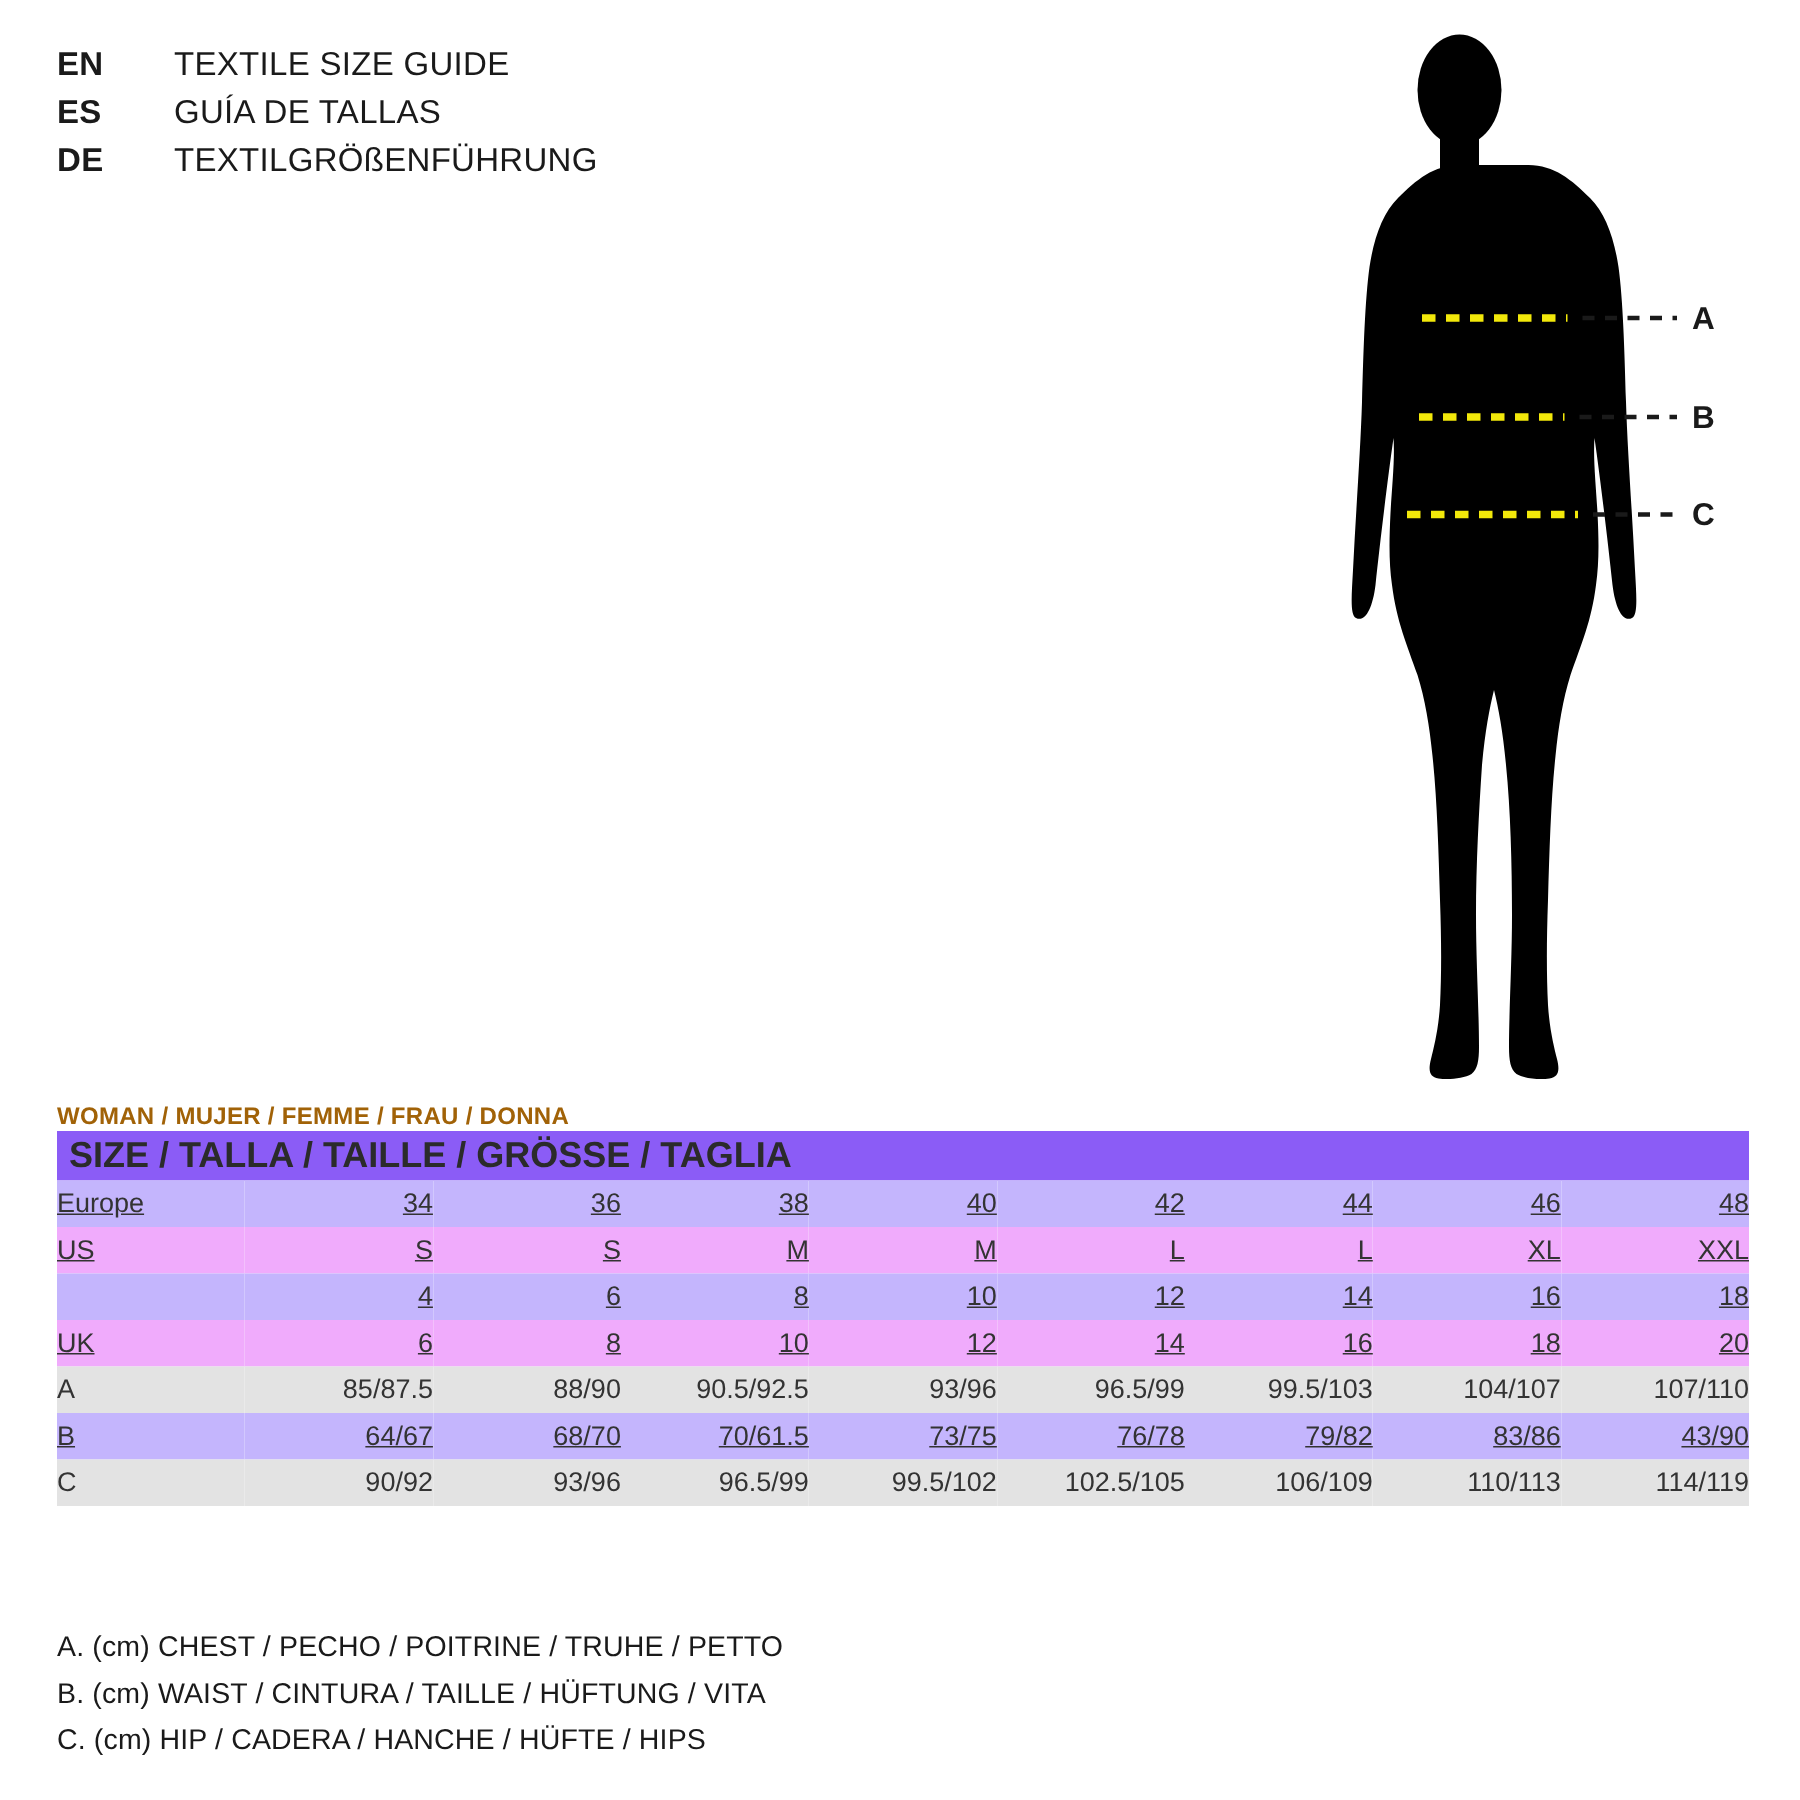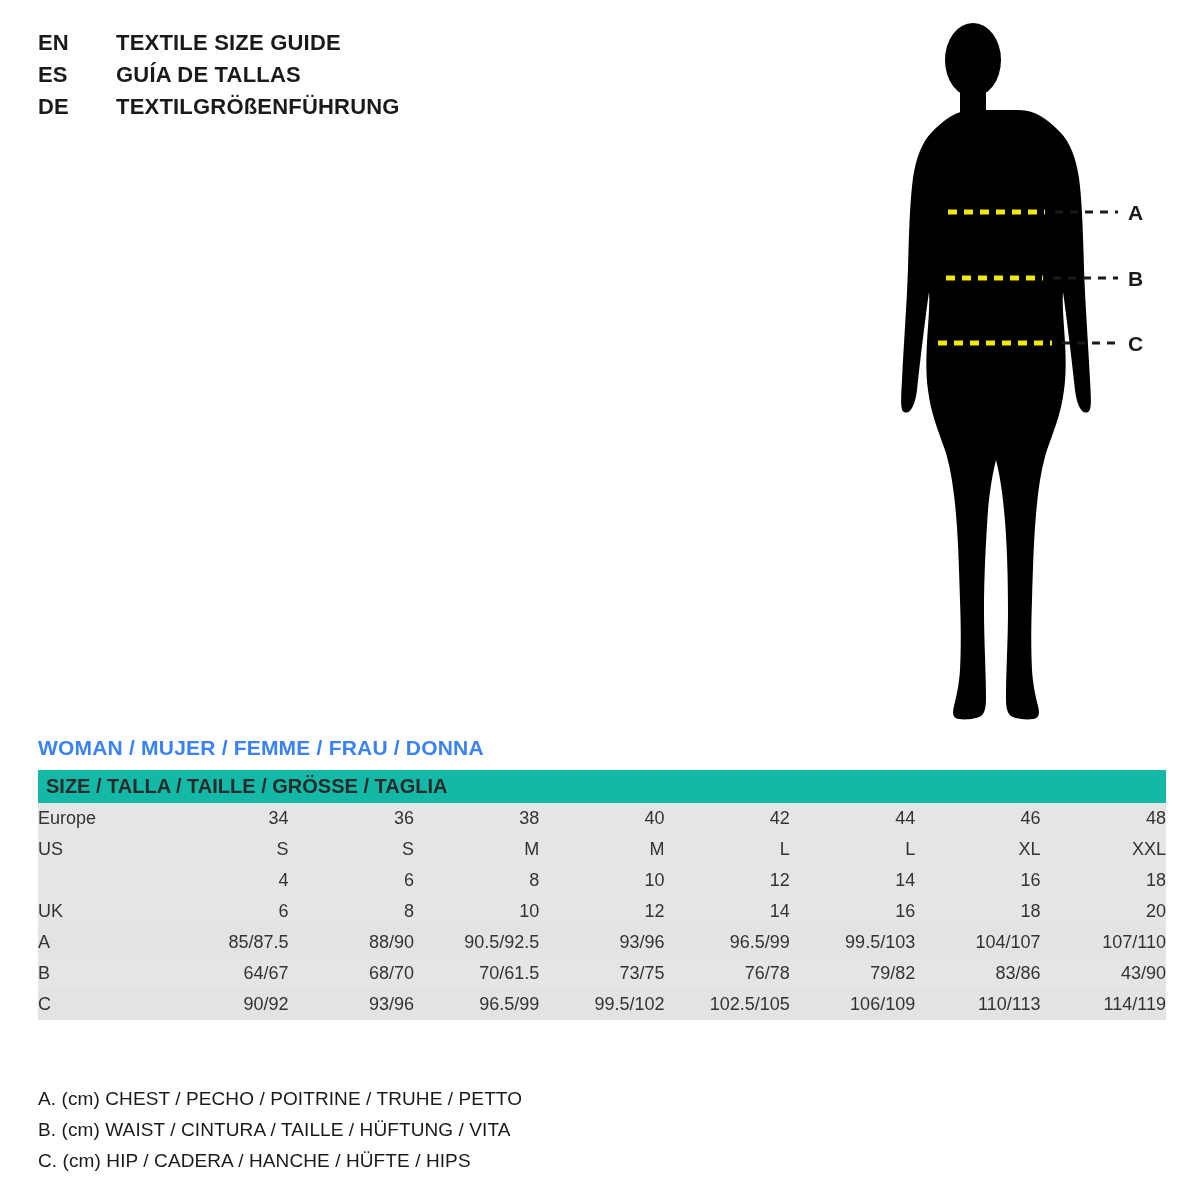--- a/index.html
+++ b/index.html
@@ -30,21 +30,21 @@
   }
   .title-lang {
     width: 78px;
     font-size: 22px;
     font-weight: bold;
     letter-spacing: 0.2px;
     color: #1a1a1a;
   }
   .title-text {
     font-size: 22px;
-    font-weight: bold;
+    font-weight: normal;
     letter-spacing: 0.2px;
     color: #1a1a1a;
   }
 
   
   #figure-area {
     position: absolute;
     left: 860px;
     top: 10px;
     width: 330px;
@@ -63,24 +63,23 @@
   #label-c { left: 268px; top: 322px; }
 
   
   #table-section {
     position: absolute;
     left: 38px;
     top: 736px;
     width: 1128px;
   }
   #table-heading {
-    font-size: 21px;
+    font-size: 16px;
     font-weight: bold;
-    color: #3b82f6;
-    margin-bottom: 10px;
+    color: #a16207;
     letter-spacing: 0.2px;
   }
   table.size-table {
     border-collapse: collapse;
     width: 1128px;
     table-layout: fixed;
   }
   table.size-table td {
     font-size: 18px;
     color: #333333;
@@ -90,28 +89,28 @@
   }
   td.rowlabel {
     text-align: left;
     padding-left: 8px;
     width: 192px;
   }
   td.val {
     text-align: right;
   }
   tr.header-row td {
-    background: #14b8a6;
+    background: #8b5cf6;
     color: #2b2b2b;
     font-weight: bold;
-    font-size: 20px;
+    font-size: 24px;
     height: 33px;
   }
-  tr.shade-light td { background: #e5e5e5; }
-  tr.shade-white td { background: #e5e5e5; }
+  tr.shade-light td { background: #c4b5fd; text-decoration: underline; }
+  tr.shade-white td { background: #f0abfc; text-decoration: underline; }
   tr.shade-grey td  { background: #e3e3e3; }
   tr.header-row td.rowlabel { padding-left: 8px; }
 
   
   #legend {
     position: absolute;
     left: 38px;
     top: 1088px;
     width: 700px;
   }

